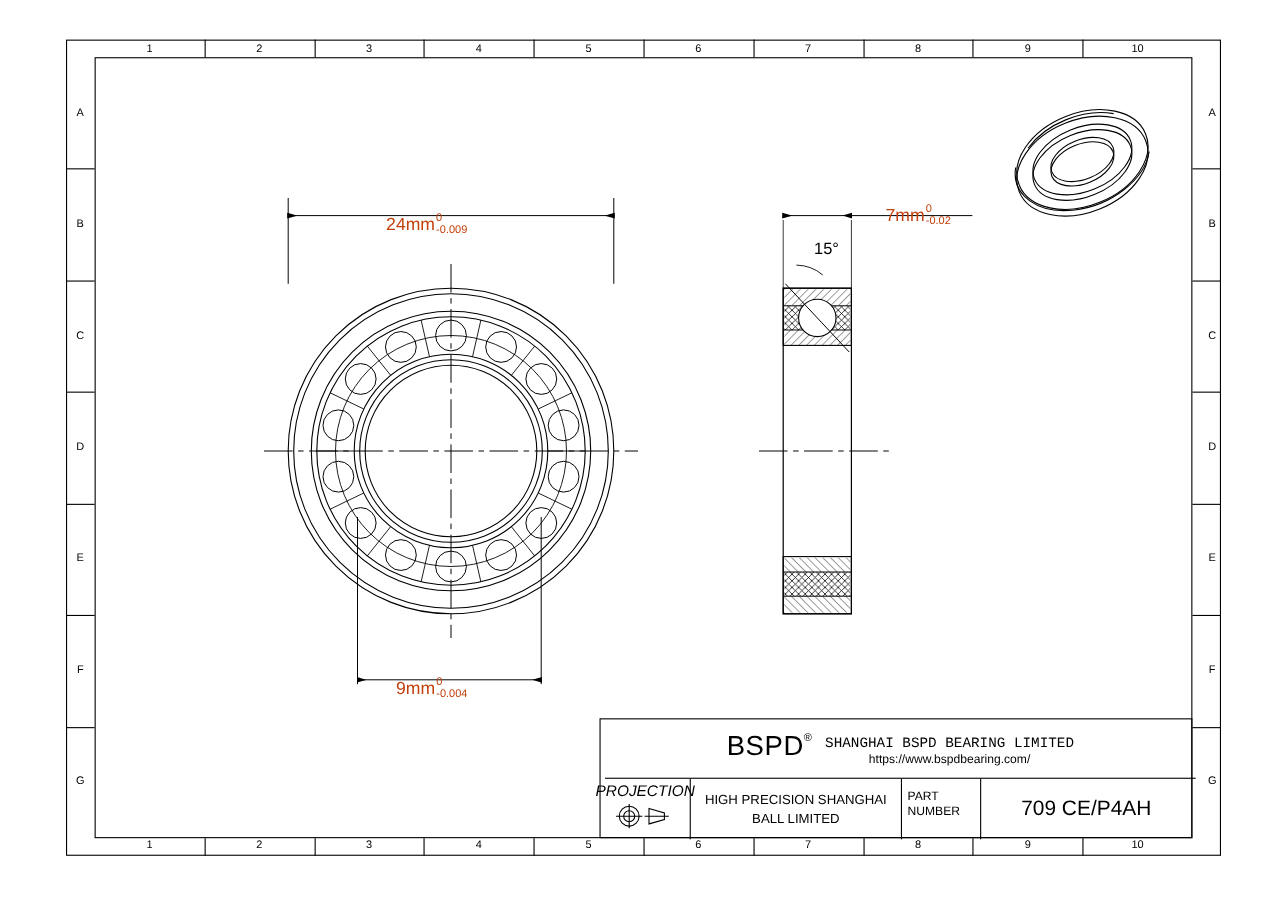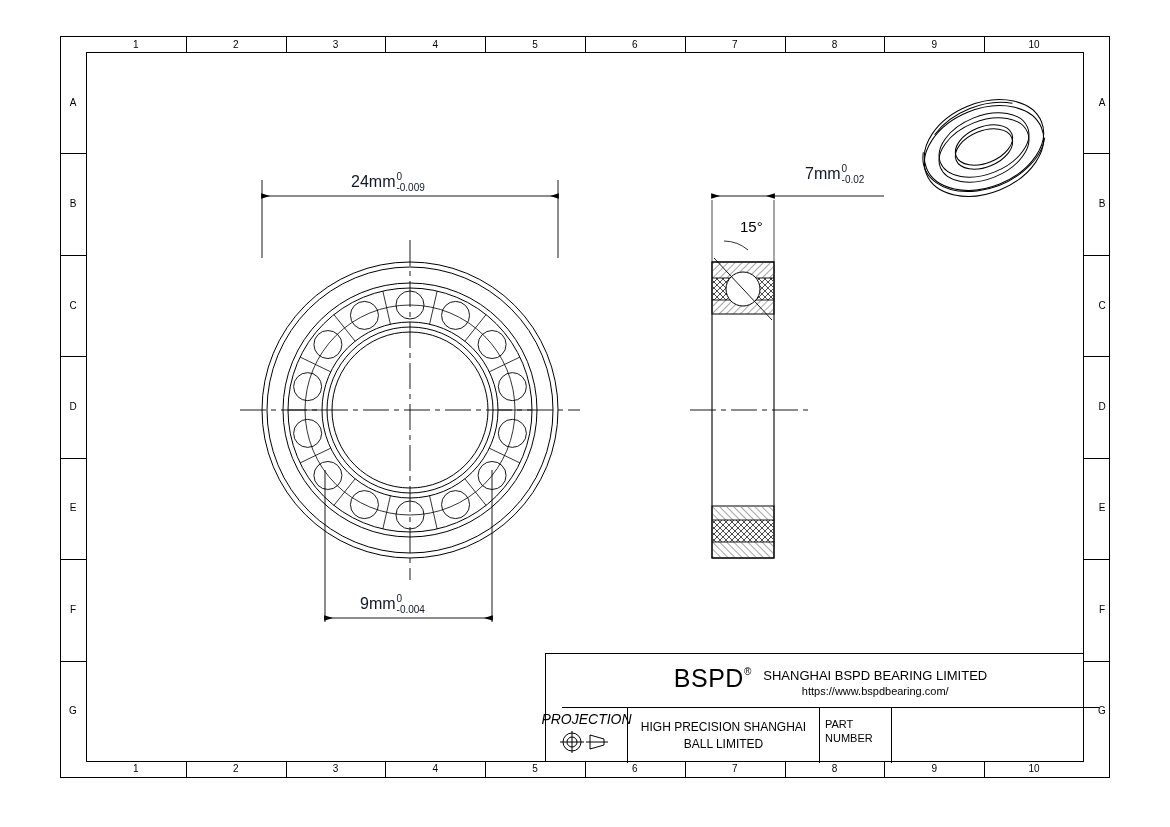--- a/index.html
+++ b/index.html
@@ -55,21 +55,22 @@
     left: 0; top: 0;
     width: 1170px;
     height: 827px;
     pointer-events: none;
   }
   
   .dim {
     position: absolute;
     font-size: 16px;
     white-space: nowrap;
-    color: #0f172a;
+    color: #c2410c;
+    margin-top: 22px;
   }
   .dim .tolerance {
     display: inline-block;
     vertical-align: middle;
     font-size: 10px;
     line-height: 1.05;
     text-align: left;
     margin-left: 1px;
   }
   .dim .tol-up { display: block; }
@@ -83,21 +84,21 @@
     position: absolute;
     left: 545px;
     top: 653px;
     width: 539px;
     height: 109px;
     border: 1.4px solid #000;
     box-sizing: border-box;
   }
   .tb-top {
     position: absolute;
-    left: 16px; top: 0;
+    left: 4px; top: 0;
     width: 100%;
     height: 54px;
     border-bottom: 1.4px solid #000;
     box-sizing: border-box;
     display: flex;
     align-items: center;
     justify-content: center;
   }
   .tb-brand {
     display: flex;
@@ -116,20 +117,21 @@
   }
   .tb-company {
     display: flex;
     flex-direction: column;
     justify-content: center;
     margin-left: 4px;
     padding-top: 4px;
   }
   .tb-company .line1 {
     font-size: 13px;
+    font-family: Liberation Mono, monospace;
   }
   .tb-company .line2 {
     font-size: 11px;
     text-align: center;
     margin-top: 2px;
   }
   .tb-bottom {
     position: absolute;
     left: 0; top: 54px;
     width: 100%;
@@ -441,16 +443,19 @@
         </svg>
       </div>
       <div class="tb-cell tb-desc">
         <span>HIGH  PRECISION SHANGHAI</span>
         <span>BALL LIMITED</span>
       </div>
       <div class="tb-cell tb-partlabel">
         <div>PART</div>
         <div>NUMBER</div>
       </div>
+      <div class="tb-cell tb-partno">
+        <span>709 CE/P4AH</span>
+      </div>
     </div>
   </div>
 
 </div>
 
 </body></html>

